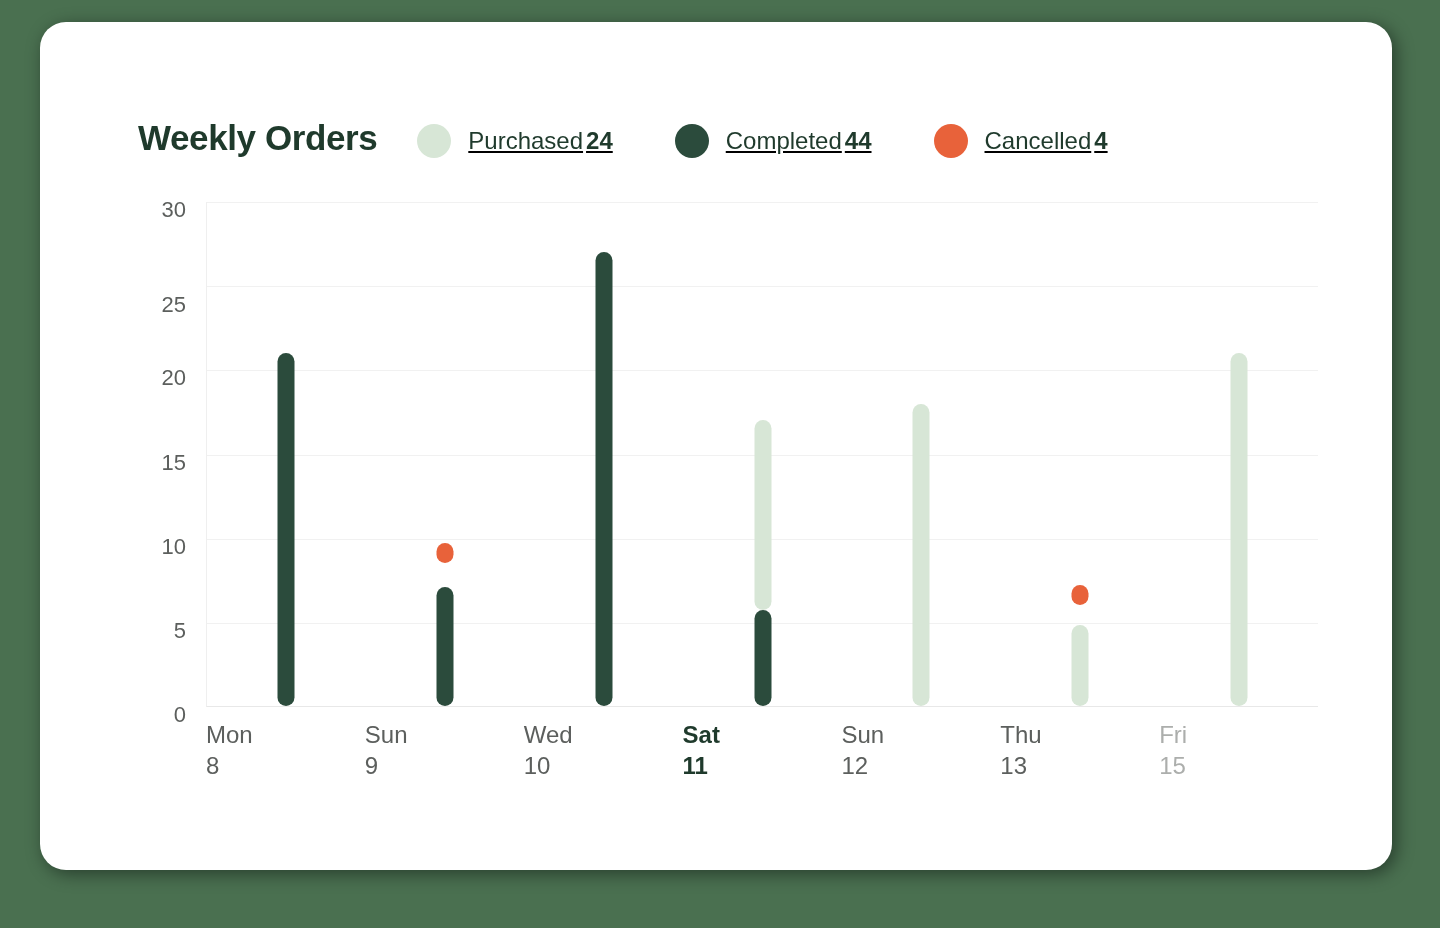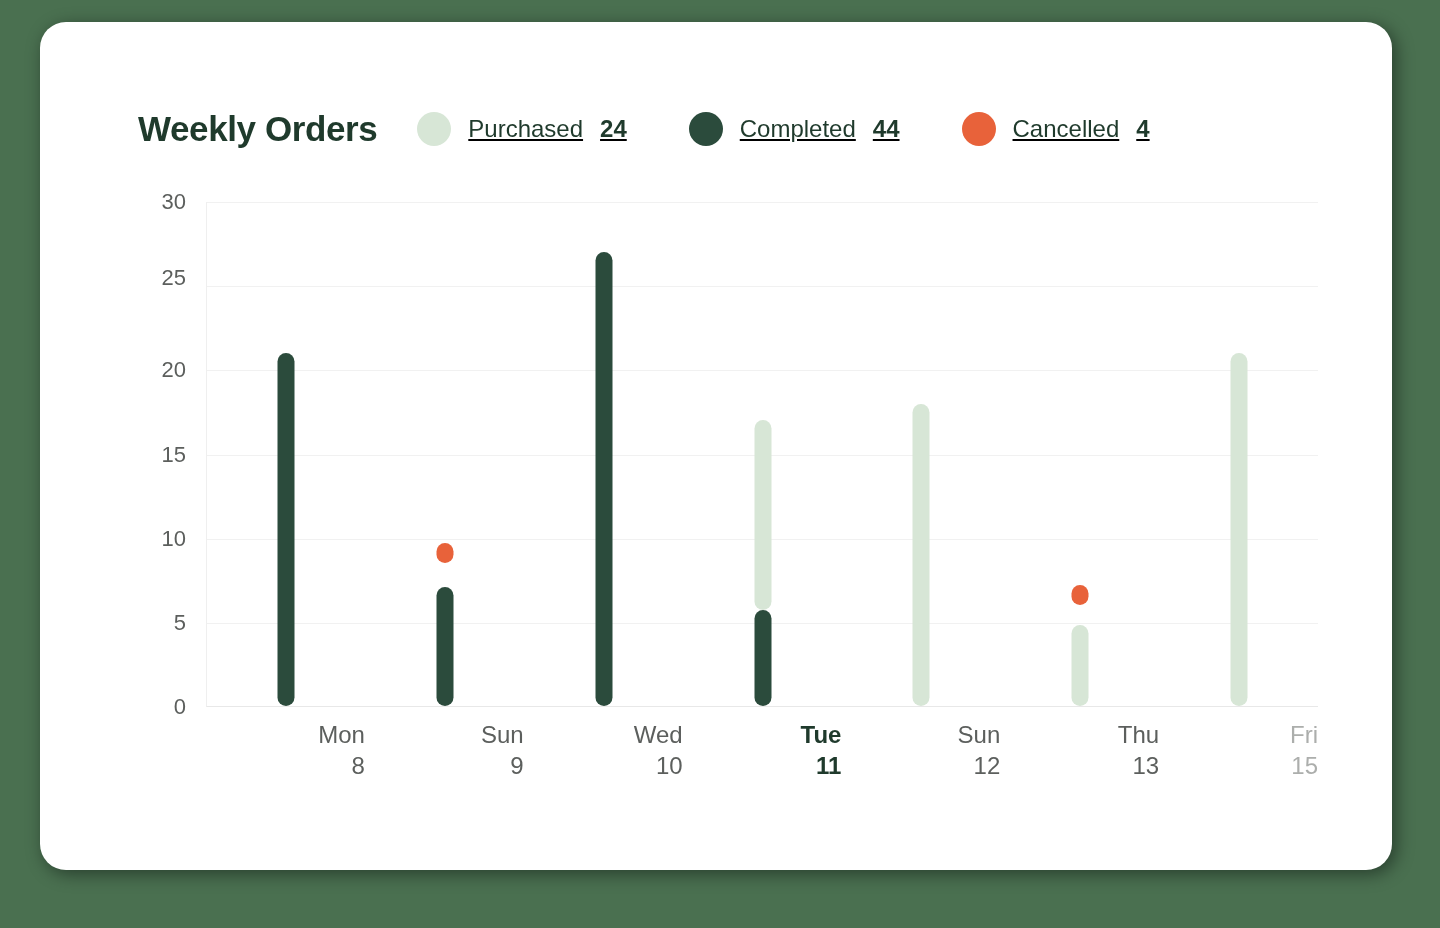--- a/index.html
+++ b/index.html
@@ -40,21 +40,21 @@
     overflow: hidden;
   }
 
   
   #chart-header {
     position: absolute;
     left: 98px;
     top: 78px;
     height: 58px;
     display: flex;
-    align-items: center;
+    align-items: flex-end;
   }
 
   #chart-title {
     font-size: 35px;
     font-weight: 700;
     color: #1f3a2c;
     letter-spacing: -0.4px;
     white-space: nowrap;
   }
 
@@ -83,21 +83,21 @@
     font-size: 24px;
     color: #1f3a2c;
     margin-left: 17px;
     white-space: nowrap;
   }
 
   .legend-value {
     font-size: 24px;
     font-weight: 600;
     color: #1f3a2c;
-    margin-left: 17px;
+    margin-left: 3px;
     white-space: nowrap;
   }
 
   
   #plot-wrap {
     position: absolute;
     left: 98px;
     top: 180px;
     width: 1180px;
     height: 620px;
@@ -112,20 +112,21 @@
   }
 
   .y-tick {
     position: absolute;
     right: 14px;
     transform: translateY(-50%);
     font-size: 22px;
     color: #5c5f5d;
     text-align: right;
     white-space: nowrap;
+    margin-top: 8px;
   }
 
   #plot-area {
     position: absolute;
     left: 68px;
     top: 0;
     right: 0;
     height: 505px;
     border-left: 1px solid #efefef;
     border-bottom: 1px solid #e8e8e8;
@@ -165,21 +166,21 @@
   #x-axis {
     position: absolute;
     left: 68px;
     right: 0;
     top: 518px;
     display: flex;
   }
 
   .x-col {
     flex: 1 1 0;
-    text-align: right;
+    text-align: left;
   }
 
   .x-day {
     font-size: 24px;
     color: #5c5f5d;
     line-height: 1.28;
   }
   .x-date {
     font-size: 24px;
     color: #5c5f5d;
@@ -225,21 +226,21 @@
       </div>
   </div>
 
   <div id="plot-wrap">
     <div id="y-axis">
         <div class="y-tick" style="top: 505px;">0</div>
         <div class="y-tick" style="top: 420.833px;">5</div>
         <div class="y-tick" style="top: 336.667px;">10</div>
         <div class="y-tick" style="top: 252.5px;">15</div>
         <div class="y-tick" style="top: 168.333px;">20</div>
-        <div class="y-tick" style="top: 76px;">25</div>
+        <div class="y-tick" style="top: 95px;">25</div>
         <div class="y-tick" style="top: 0px;">30</div>
       </div>
     <div id="plot-area">
       <div id="gridlines">
           <div class="gridline" style="top: 420.833px;"></div>
           <div class="gridline" style="top: 336.667px;"></div>
           <div class="gridline" style="top: 252.5px;"></div>
           <div class="gridline" style="top: 168.333px;"></div>
           <div class="gridline" style="top: 84.1667px;"></div>
           <div class="gridline" style="top: 0px;"></div>
@@ -278,21 +279,21 @@
         </div>
         <div class="x-col">
           <div class="x-day">Sun</div>
           <div class="x-date">9</div>
         </div>
         <div class="x-col">
           <div class="x-day">Wed</div>
           <div class="x-date">10</div>
         </div>
         <div class="x-col is-today">
-          <div class="x-day">Tue</div>
+          <div class="x-day">Sat</div>
           <div class="x-date">11</div>
         </div>
         <div class="x-col">
           <div class="x-day">Sun</div>
           <div class="x-date">12</div>
         </div>
         <div class="x-col">
           <div class="x-day">Thu</div>
           <div class="x-date">13</div>
         </div>

